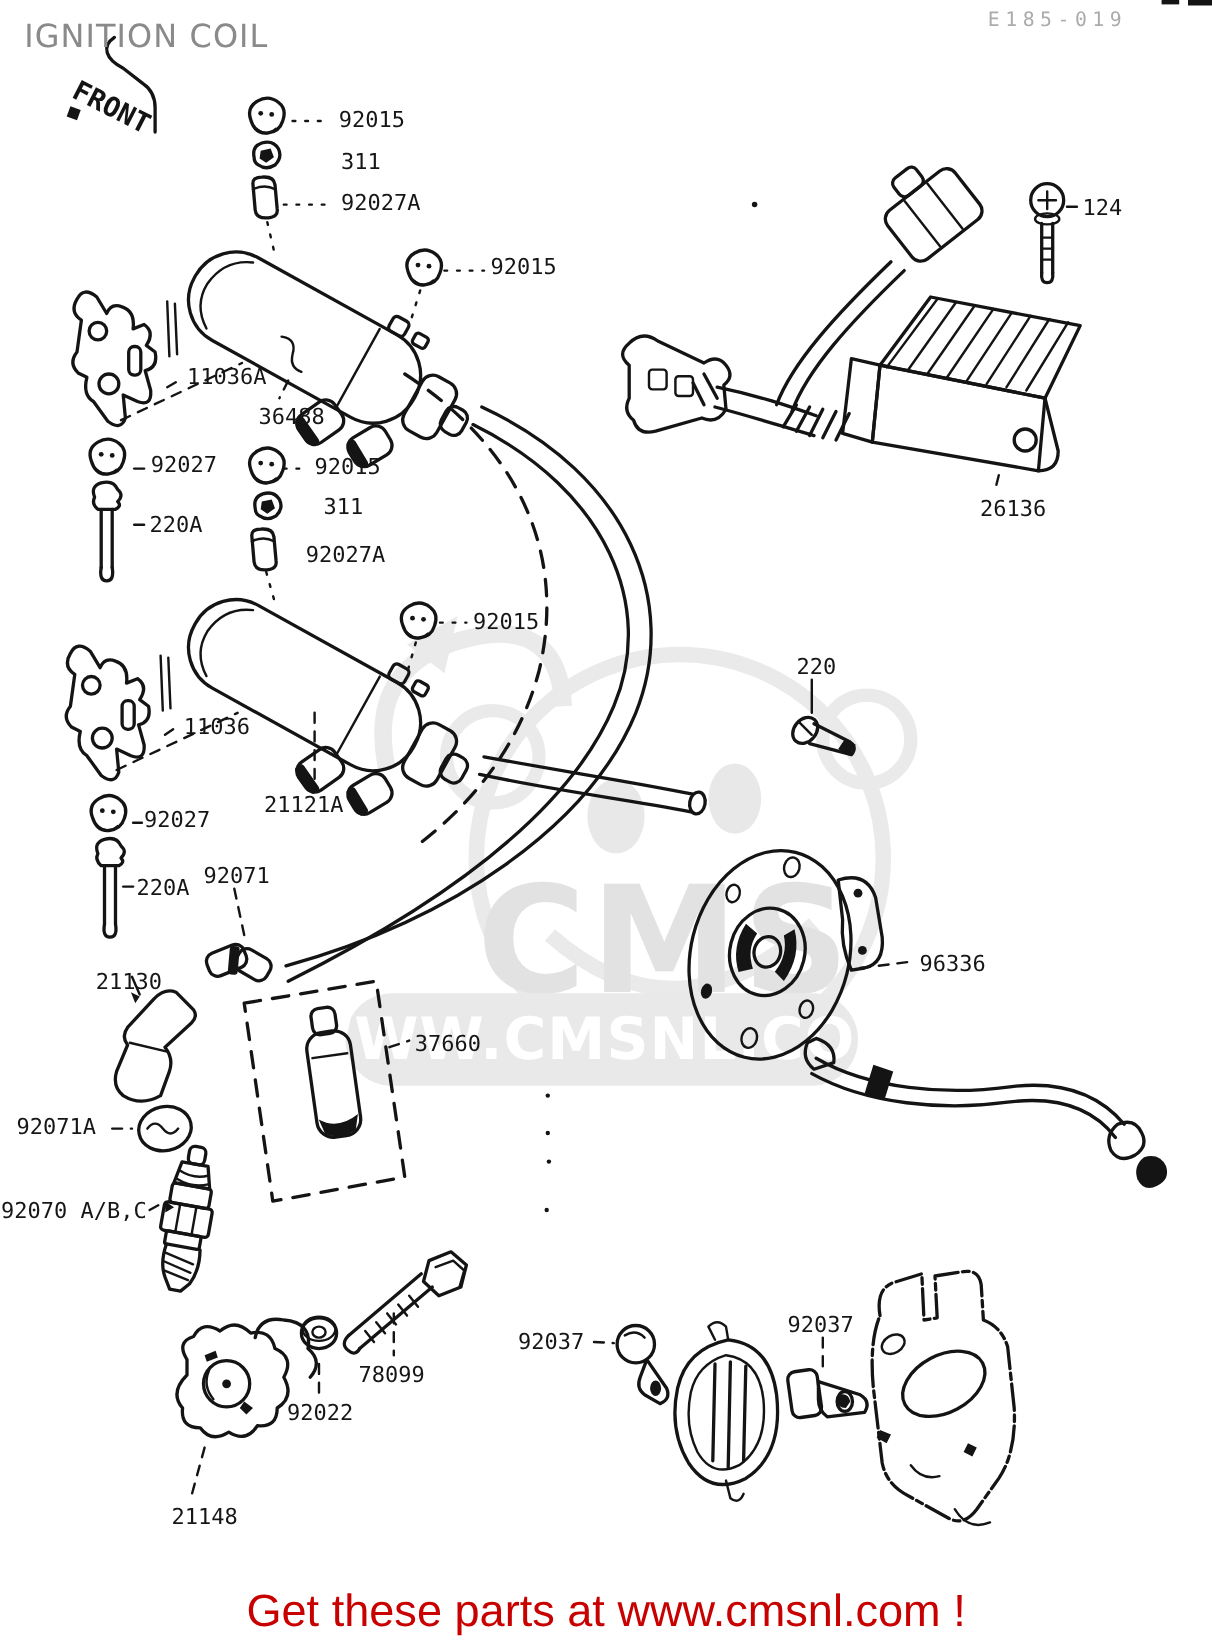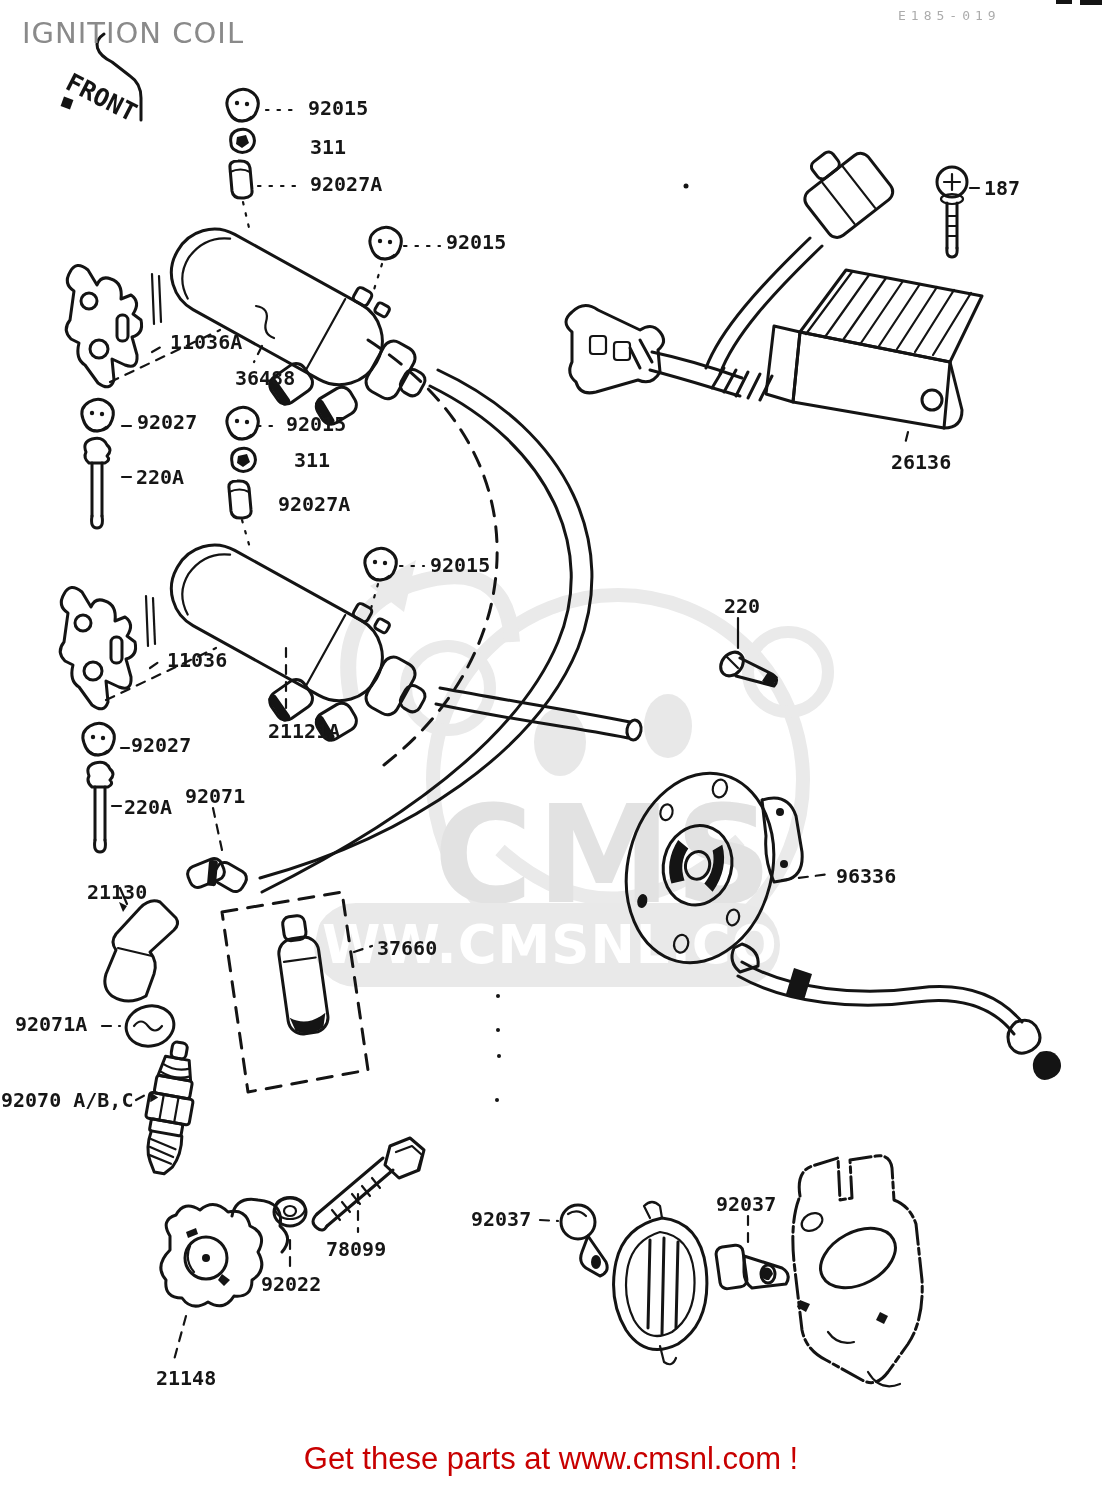--- a/index.html
+++ b/index.html
@@ -6,27 +6,27 @@
   #page{position:relative;width:1102px;height:1500px;background:#ffffff;overflow:hidden;
         font-family:"Liberation Sans",sans-serif;}
   #art{position:absolute;left:0;top:0;}
   .ln{stroke:#141414;stroke-width:3;fill:none;stroke-linecap:round;stroke-linejoin:round;}
   .fill{fill:#141414;stroke:none;}
   .d8{stroke-dasharray:9 8;}
   .d14{stroke-dasharray:15 11;}
   .dotln{stroke-dasharray:2.5 9;}
   .thin{stroke-width:2.2;}
   .plbl{position:absolute;font-family:"DejaVu Sans Mono","Liberation Mono",monospace;
-        font-weight:700;font-size:20px;color:#161616;white-space:nowrap;letter-spacing:0px;}
+        font-weight:400;font-size:20px;color:#161616;white-space:nowrap;letter-spacing:0px;}
   #page-title{position:absolute;left:22px;top:16px;font-family:"DejaVu Sans","Liberation Sans",sans-serif;
         font-size:29px;color:#8a8a8a;letter-spacing:1px;}
   #corner-code{position:absolute;left:898px;top:8px;font-family:"DejaVu Sans Mono",monospace;
-        font-size:13px;color:#9d9d9d;letter-spacing:5px;opacity:.85;}
+        font-size:18px;color:#9d9d9d;letter-spacing:5px;opacity:.85;}
   #banner{position:absolute;left:0;top:1441px;width:100%;text-align:center;
-        font-family:"Liberation Sans",sans-serif;font-size:31px;color:#c80000;}
+        font-family:"Liberation Sans",sans-serif;font-size:41px;color:#c80000;}
   .wmtext{font-family:"DejaVu Sans",sans-serif;font-weight:bold;}
 </style>
 </head>
 <body>
 
 <div id="page">
 
 <svg id="art" width="1102" height="1500" viewBox="0 0 1102 1500" xmlns="http://www.w3.org/2000/svg">
   <defs>
     <g id="nut">
@@ -375,32 +375,32 @@
   <div class="plbl" style="left:446px;top:230px">92015</div>
   <div class="plbl" style="left:170px;top:330px">11036A</div>
   <div class="plbl" style="left:235px;top:366px">36488</div>
   <div class="plbl" style="left:137px;top:410px">92027</div>
   <div class="plbl" style="left:286px;top:412px">92015</div>
   <div class="plbl" style="left:294px;top:448px">311</div>
   <div class="plbl" style="left:278px;top:492px">92027A</div>
   <div class="plbl" style="left:136px;top:465px">220A</div>
   <div class="plbl" style="left:430px;top:553px">92015</div>
   <div class="plbl" style="left:167px;top:648px">11036</div>
-  <div class="plbl" style="left:268px;top:719px">21121A</div>
+  <div class="plbl" style="left:240px;top:719px">21121A</div>
   <div class="plbl" style="left:131px;top:733px">92027</div>
   <div class="plbl" style="left:185px;top:784px">92071</div>
   <div class="plbl" style="left:124px;top:795px">220A</div>
   <div class="plbl" style="left:87px;top:880px">21130</div>
   <div class="plbl" style="left:377px;top:936px">37660</div>
   <div class="plbl" style="left:15px;top:1012px">92071A</div>
   <div class="plbl" style="left:1px;top:1088px">92070 A/B,C</div>
   <div class="plbl" style="left:326px;top:1237px">78099</div>
   <div class="plbl" style="left:261px;top:1272px">92022</div>
   <div class="plbl" style="left:156px;top:1366px">21148</div>
   <div class="plbl" style="left:471px;top:1207px">92037</div>
   <div class="plbl" style="left:716px;top:1192px">92037</div>
   <div class="plbl" style="left:724px;top:594px">220</div>
   <div class="plbl" style="left:836px;top:864px">96336</div>
   <div class="plbl" style="left:891px;top:450px">26136</div>
-  <div class="plbl" style="left:984px;top:176px">187</div>
+  <div class="plbl" style="left:984px;top:176px">124</div>
 
   <div id="banner">Get these parts at www.cmsnl.com !</div>
 </div>
 
 </body></html>

